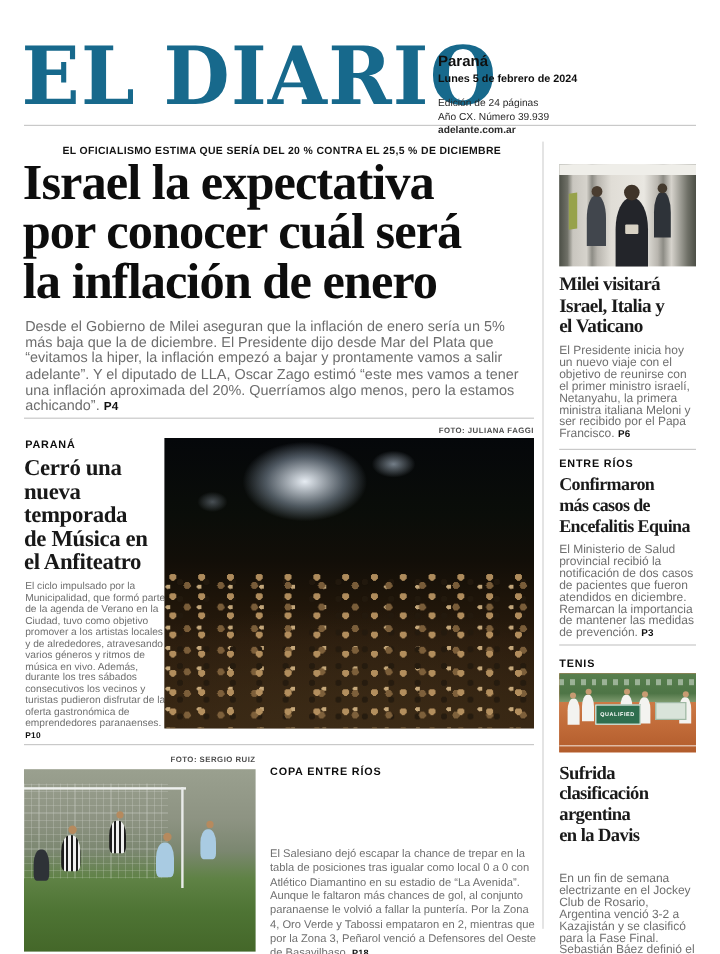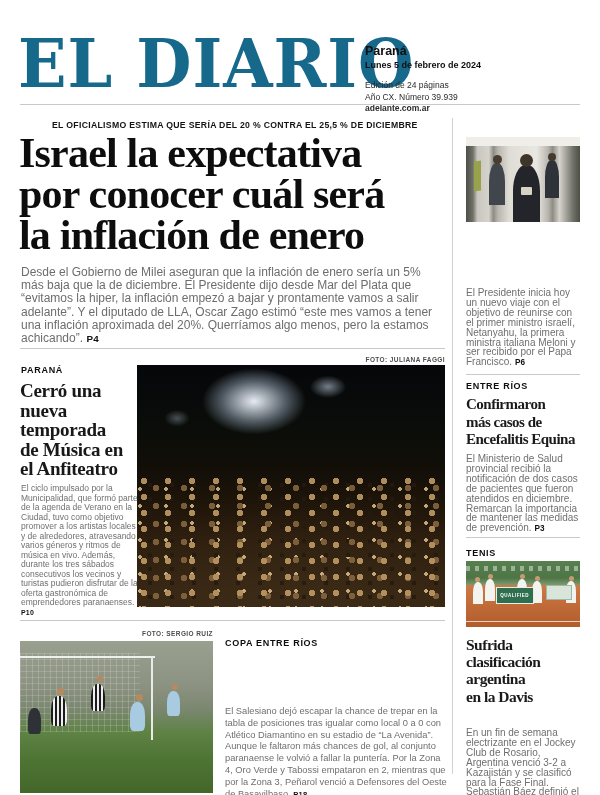--- a/index.html
+++ b/index.html
@@ -180,20 +180,23 @@
         <div class="fhead"></div>
       </div>
     <div class="fig fig-b2">
         <div class="fhead"></div>
       </div>
     <div class="fig fig-main">
         <div class="fhead"></div>
         <div class="fig-item"></div>
       </div>
   </div>
+  <div class="abs rail-h" style="top:229px;font-size:16px;line-height:17.5px;">Milei visitará
+Israel, Italia y
+el Vaticano</div>
   <div class="abs rail-b" style="top:288px;"><span>El Presidente inicia hoy un nuevo viaje con el objetivo de reunirse con el primer ministro israelí, Netanyahu, la primera ministra italiana Meloni y ser recibido por el Papa Francisco.</span> <span class="pref">P6</span></div>
 
   <div class="abs rule" style="left:466px;top:374px;width:114px;"></div>
   <div class="abs label rail-label" style="top:381px;">ENTRE RÍOS</div>
   <div class="abs rail-h" style="top:396px;font-size:15px;line-height:17.5px;">Confirmaron
 más casos de
 Encefalitis Equina</div>
   <div class="abs rail-b" style="top:454px;"><span>El Ministerio de Salud provincial recibió la notificación de dos casos de pacientes que fueron atendidos en diciembre. Remarcan la importancia de mantener las medidas de prevención.</span> <span class="pref">P3</span></div>
 
   <div class="abs rule" style="left:466px;top:537px;width:114px;"></div>

